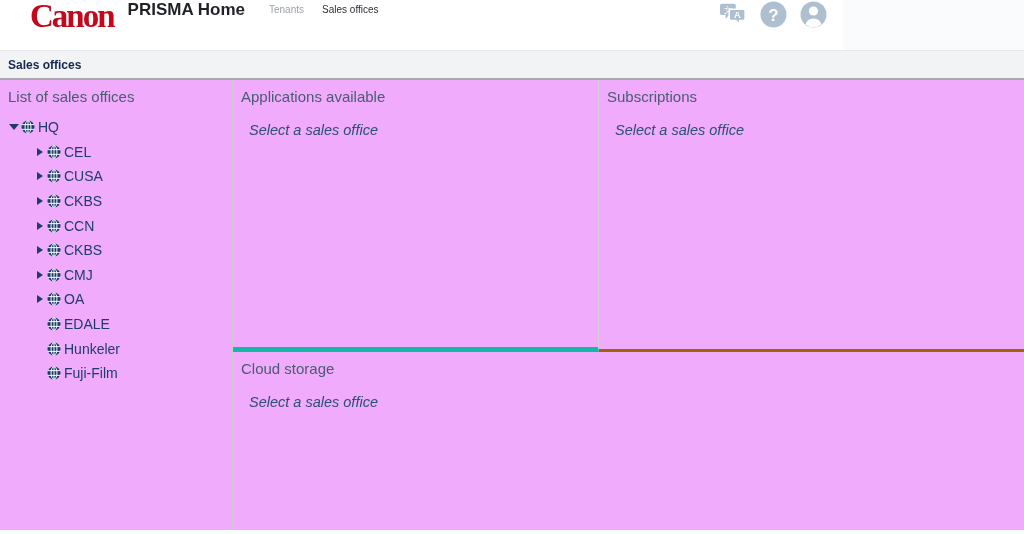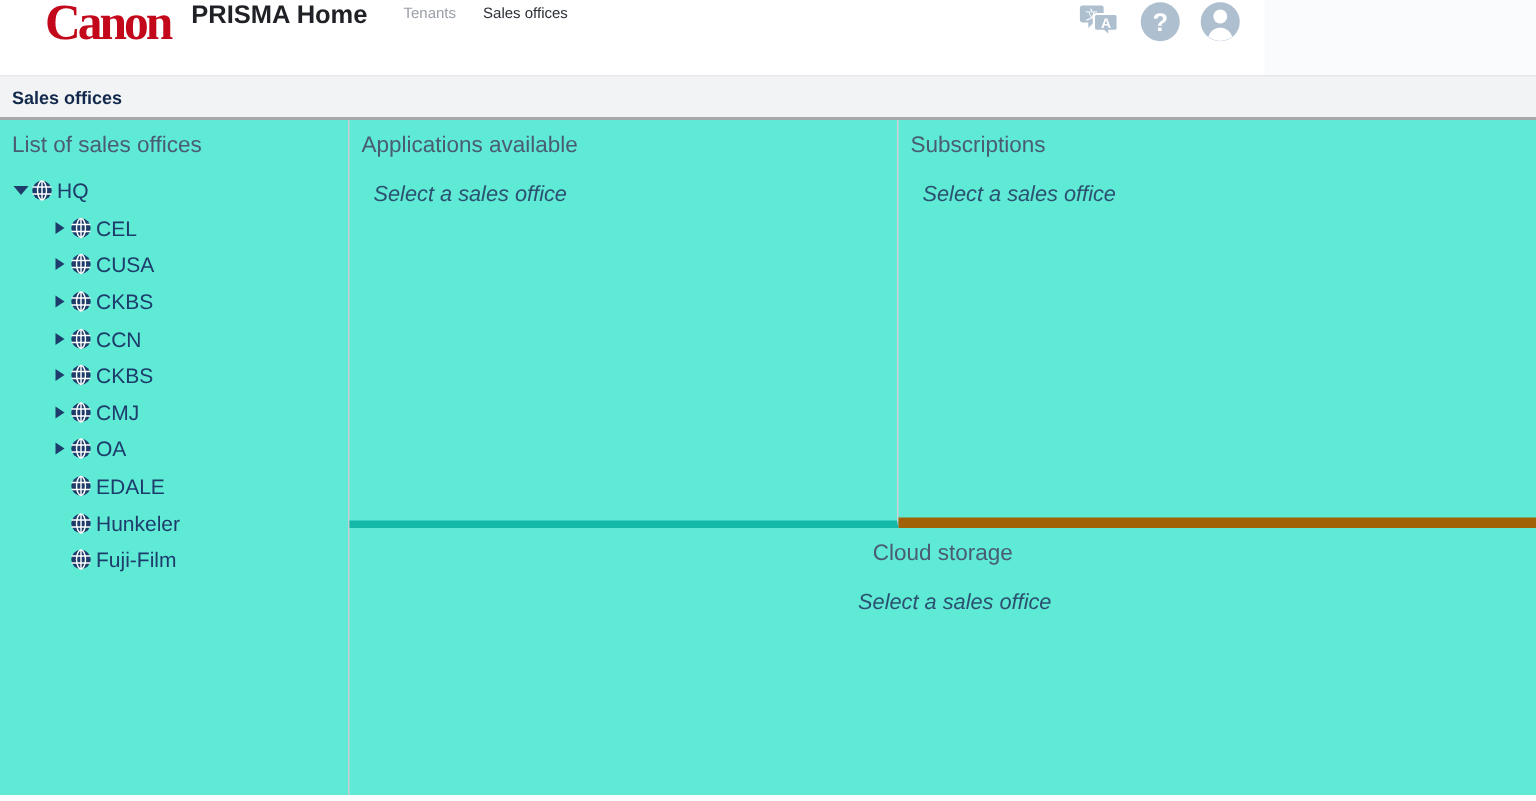--- a/index.html
+++ b/index.html
@@ -20,28 +20,28 @@
   .hicon { width:28px; height:28px; cursor:pointer; display:flex; align-items:center; justify-content:center; }
 
   
   .subheader { position:absolute; top:50px; left:0; width:1024px; height:30px;
     background:#f2f3f5; border-top:1px solid #e7e8ea; border-bottom:2px solid #a6a8ac;
     display:flex; align-items:center; }
   .subheader-title { font-size:12px; font-weight:bold; color:#12294b; padding-left:8px; }
 
   
   .content { position:absolute; top:80px; left:0; width:1024px; height:450px;
-    display:flex; background:#5eead4; }
+    display:flex; background:#f0abfc; }
   .tree-panel { flex:0 0 233px; border-right:1px solid #c9cbcf; padding-top:6px; overflow:hidden; }
   .panel-title { font-size:15px; color:#4a5c70; padding:2px 8px 0 8px; }
   .right-region { flex:1; display:grid; grid-template-columns:366px 1fr; grid-template-rows:272px 1fr; }
   .panel { padding-top:6px; }
   .panel.apps { grid-column:1; grid-row:1; border-right:1px solid #cfd1d5; border-bottom:5px solid #14b8a6; }
-  .panel.subs { grid-column:2; grid-row:1; border-bottom:7px solid #a16207; }
-  .panel.cloud { grid-column:1 / span 2; grid-row:2;text-align:center; }
+  .panel.subs { grid-column:2; grid-row:1; border-bottom:3px solid #a16207; }
+  .panel.cloud { grid-column:1 / span 2; grid-row:2; }
   .placeholder { font-size:14.5px; font-style:italic; color:#2c5170; margin:17px 0 0 16px; }
 
   
   .tree { margin-top:10px; }
   .tree-row { display:flex; align-items:center; height:24.6px; cursor:pointer; }
   .tree-row.d0 { padding-left:8px; }
   .tree-row.d1 { padding-left:34px; }
   .tw { width:12px; height:12px; flex:0 0 12px; display:flex; align-items:center; justify-content:center; }
   .tw .tri-down { width:0; height:0; border-left:5px solid transparent;
     border-right:5px solid transparent; border-top:6px solid #1d3c6b; }

